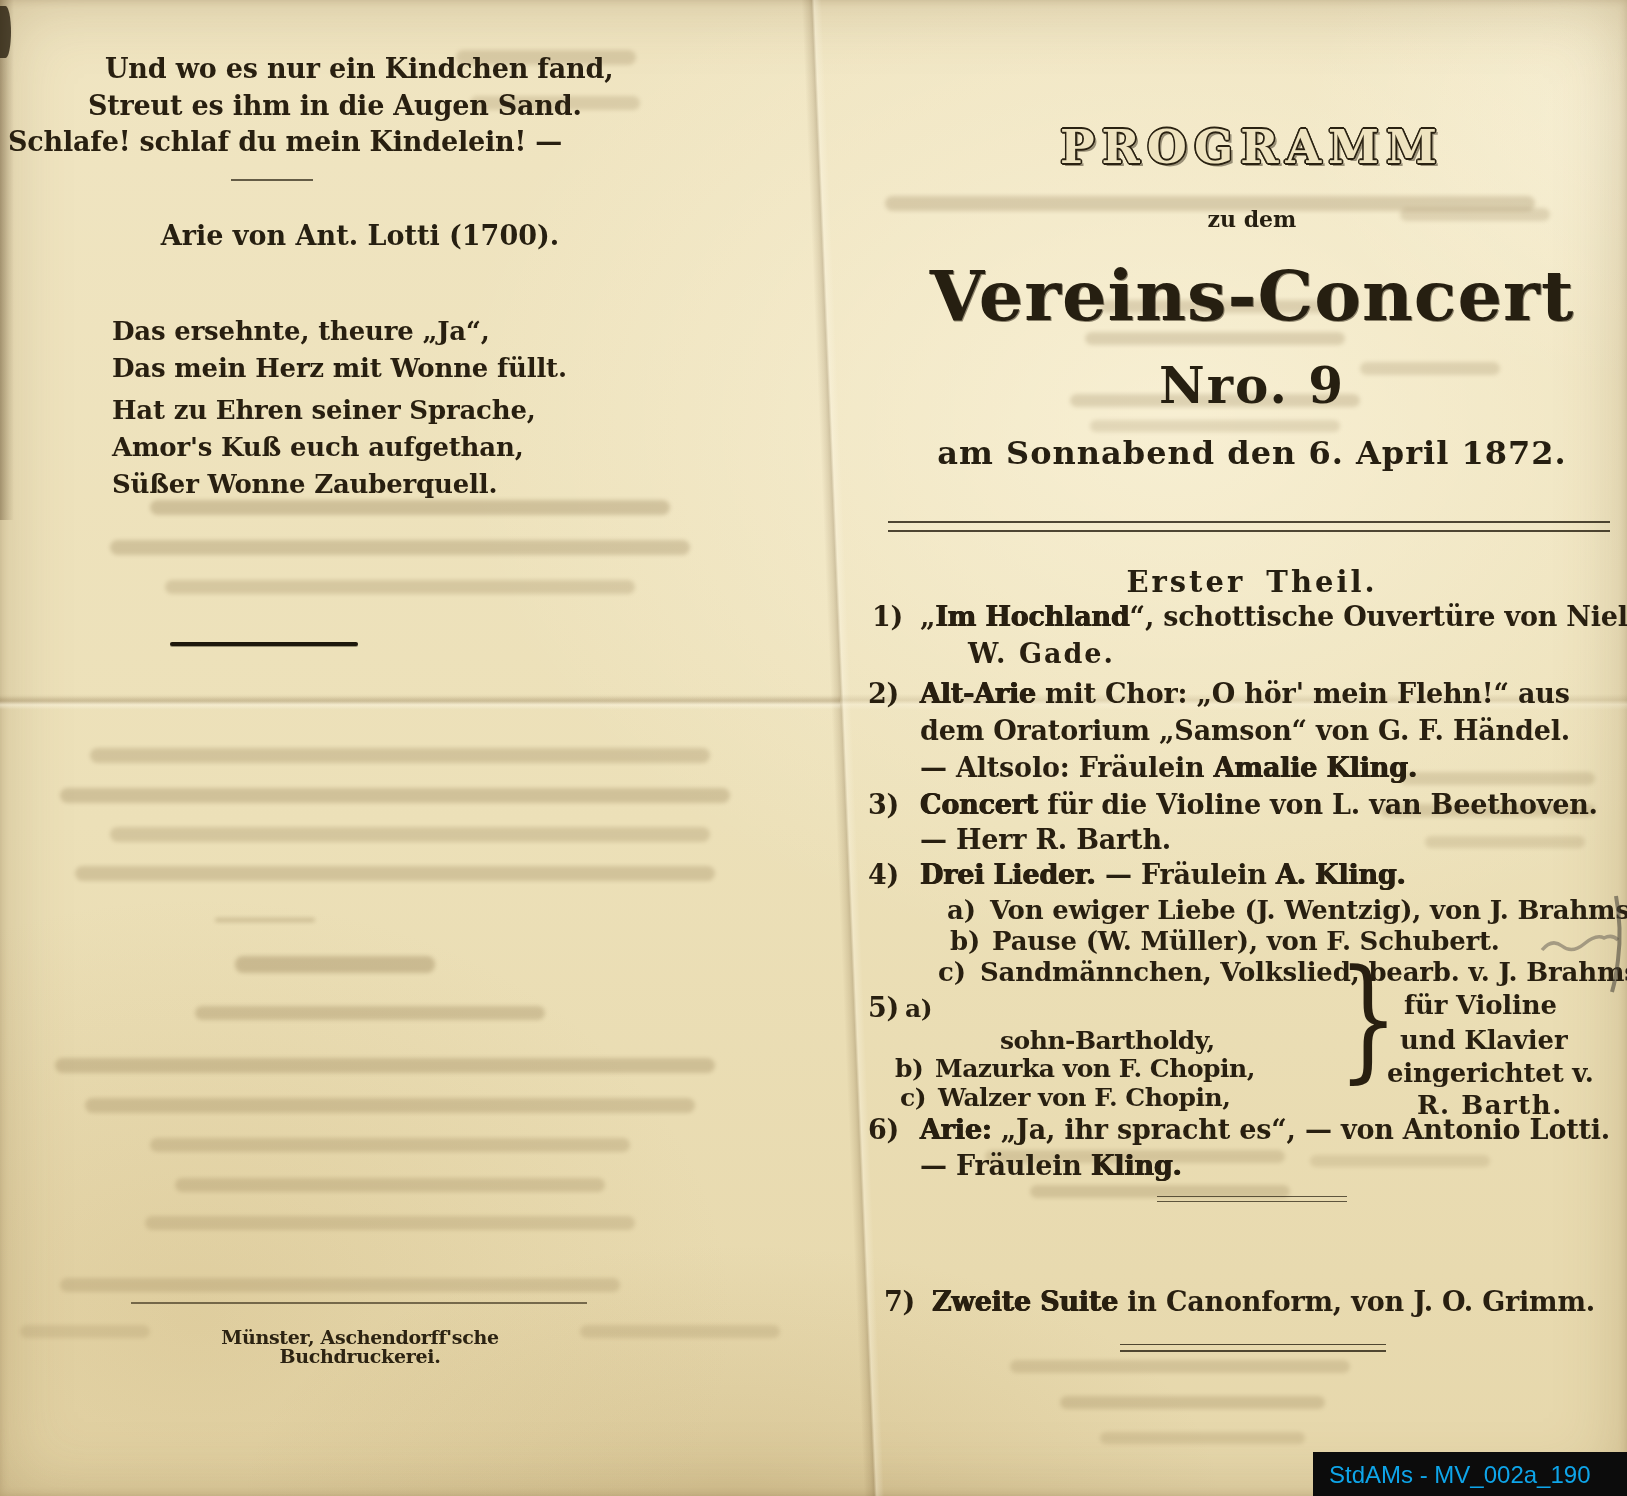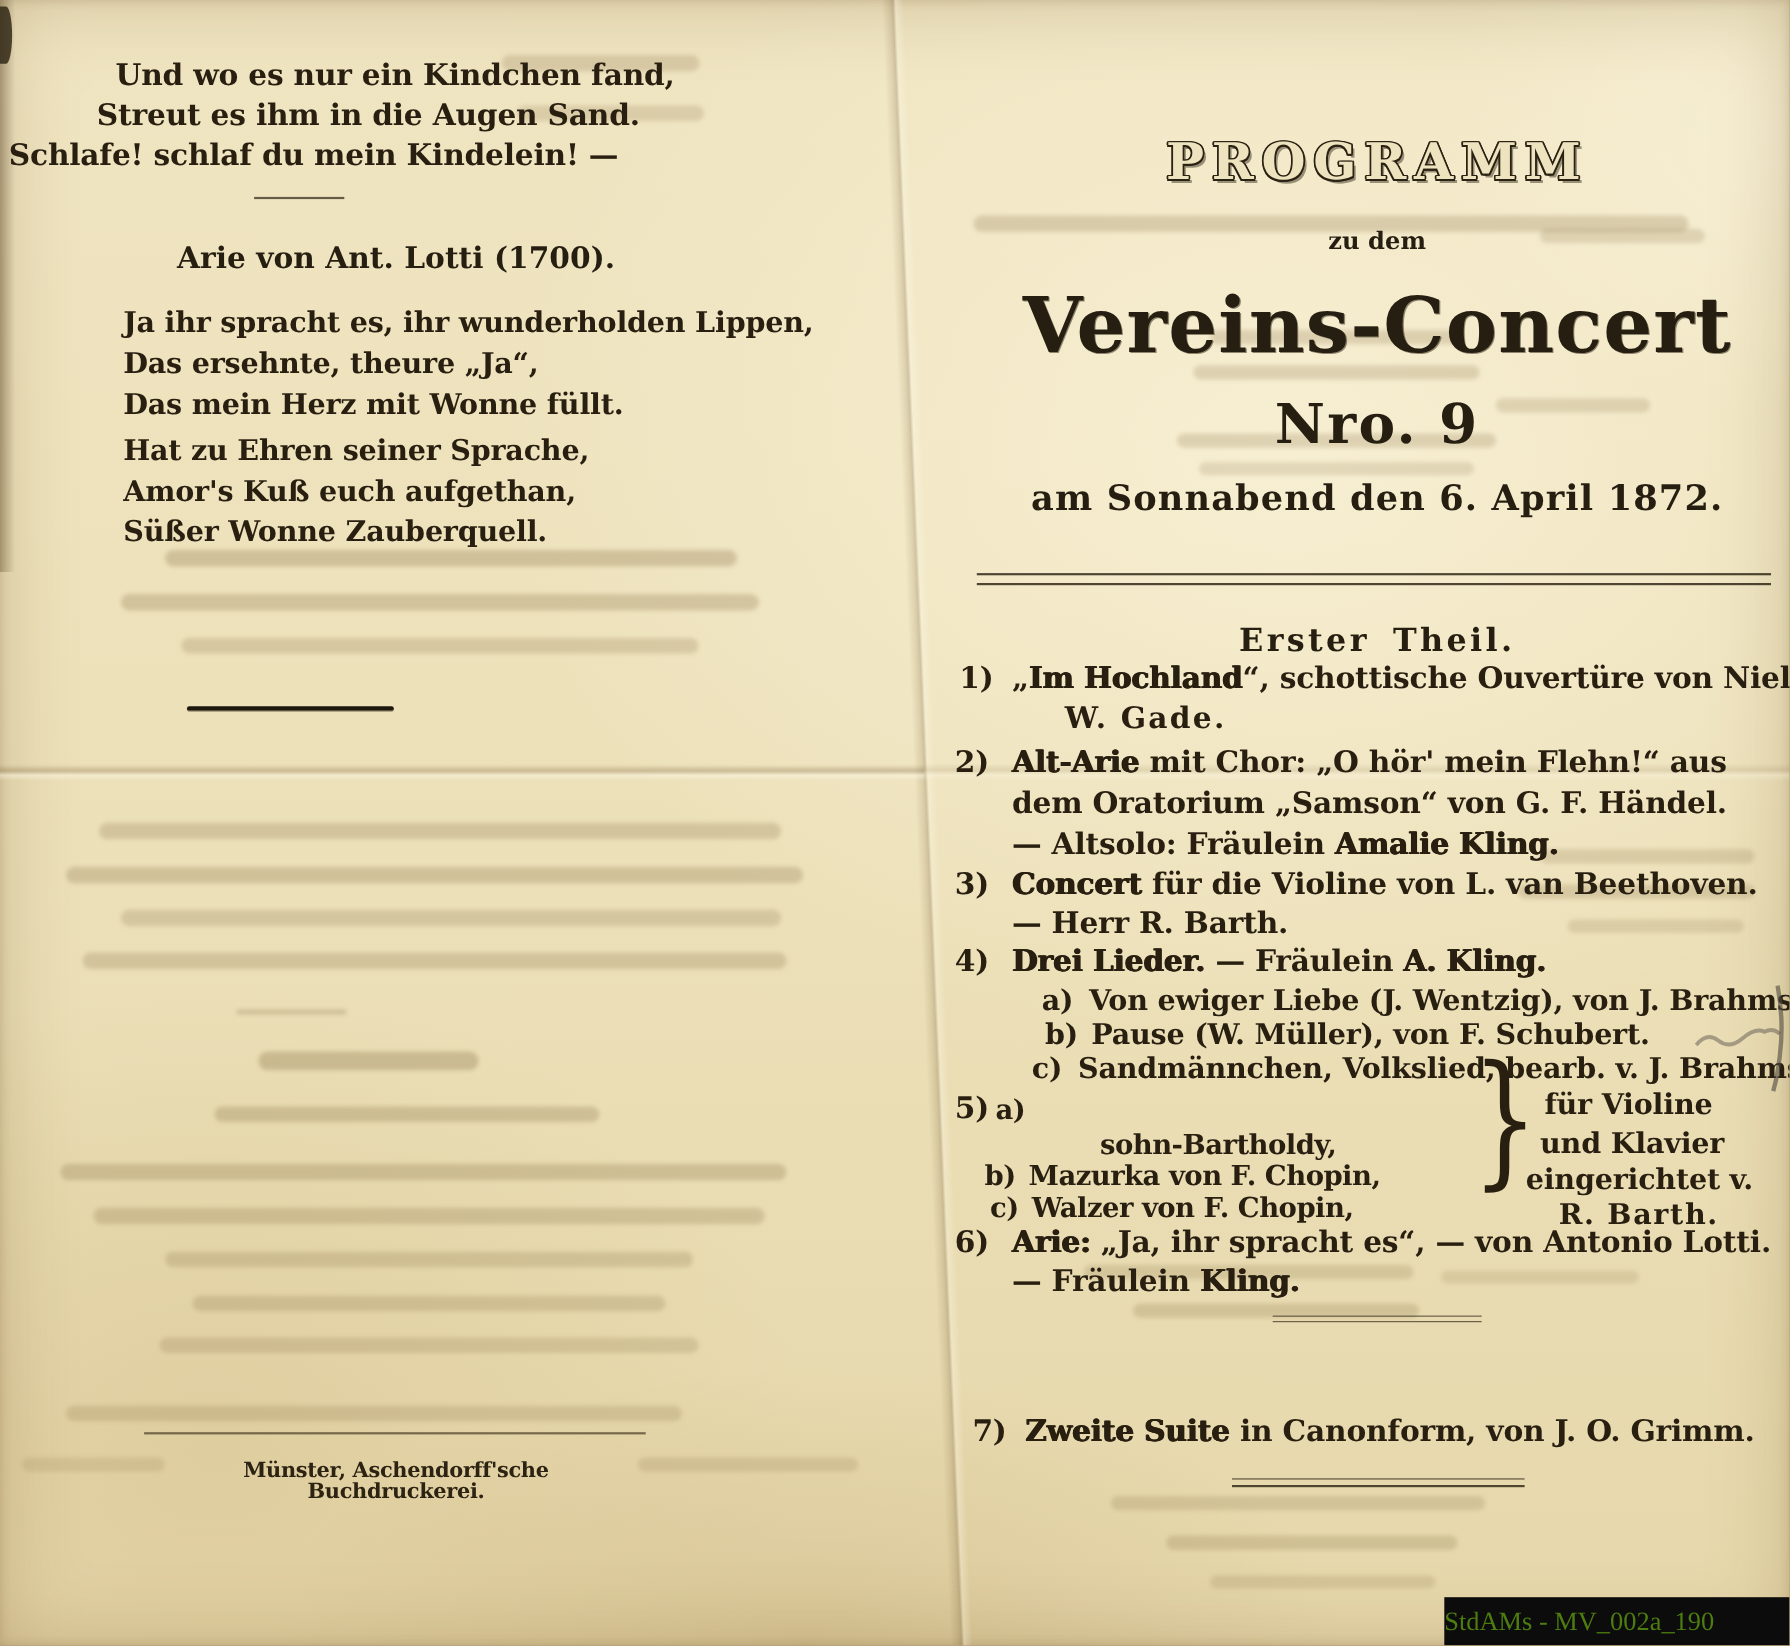--- a/index.html
+++ b/index.html
@@ -57,22 +57,22 @@
   .rule-double-top{position:absolute;left:888px;top:521px;width:722px;height:7px;
     border-top:2px solid #2a2212;border-bottom:2px solid #2a2212;opacity:.82;}
   .rule-mid{position:absolute;left:1157px;top:1196px;width:190px;height:4px;
     border-top:1px solid #2a2212;border-bottom:1px solid #2a2212;opacity:.72;}
   .rule-bottom{position:absolute;left:1120px;top:1344px;width:266px;height:5px;
     border-top:1px solid #2a2212;border-bottom:2px solid #2a2212;opacity:.8;}
 
   .brace{position:absolute;left:1338px;top:952px;font-size:132px;font-weight:normal;
     transform:scaleX(.72);transform-origin:left top;line-height:1;color:#281f10;}
   .archive-label{position:absolute;left:1313px;top:1452px;width:314px;height:44px;
-    background:#0c0c0c;color:#4d7c0f;font-family:Liberation Serif, serif;
-    font-size:24px;line-height:46px;box-sizing:border-box;white-space:nowrap;}
+    background:#0c0c0c;color:#0ea5e9;font-family:Liberation Sans, sans-serif;
+    font-size:24px;line-height:46px;padding-left:16px;box-sizing:border-box;white-space:nowrap;}
   .squiggle{position:absolute;left:1538px;top:888px;}
 </style>
 </head>
 <body>
 
 <div class="scan">
 
   <div class="edge-left"></div>
   <div class="corner-mark"></div>
   <div id="ghosts">
@@ -118,21 +118,20 @@
   <div class="crease-h-strong"></div>
 
   <div class="ln poem" style="left:105px;top:55px">Und wo es nur ein Kindchen fand,</div>
   <div class="ln poem" style="left:88px;top:92px">Streut es ihm in die Augen Sand.</div>
   <div class="ln poem" style="left:8px;top:128px">Schlafe! schlaf du mein Kindelein! —</div>
 
   <div class="rule-thin-short"></div>
 
   <div class="aria-h" style="top:222px">Arie von Ant. Lotti (1700).</div>
 
-  <div class="ln verse" style="left:112px;top:281px">Ja ihr spracht es, ihr wunderholden Lippen,</div>
   <div class="ln verse" style="left:112px;top:318px">Das ersehnte, theure „Ja“,</div>
   <div class="ln verse" style="left:112px;top:355px">Das mein Herz mit Wonne füllt.</div>
 
   <div class="ln verse" style="left:112px;top:397px">Hat zu Ehren seiner Sprache,</div>
   <div class="ln verse" style="left:112px;top:434px">Amor's Kuß euch aufgethan,</div>
   <div class="ln verse" style="left:112px;top:471px">Süßer Wonne Zauberquell.</div>
 
   <div class="rule-black"></div>
 
   <div class="rule-imprint"></div>

